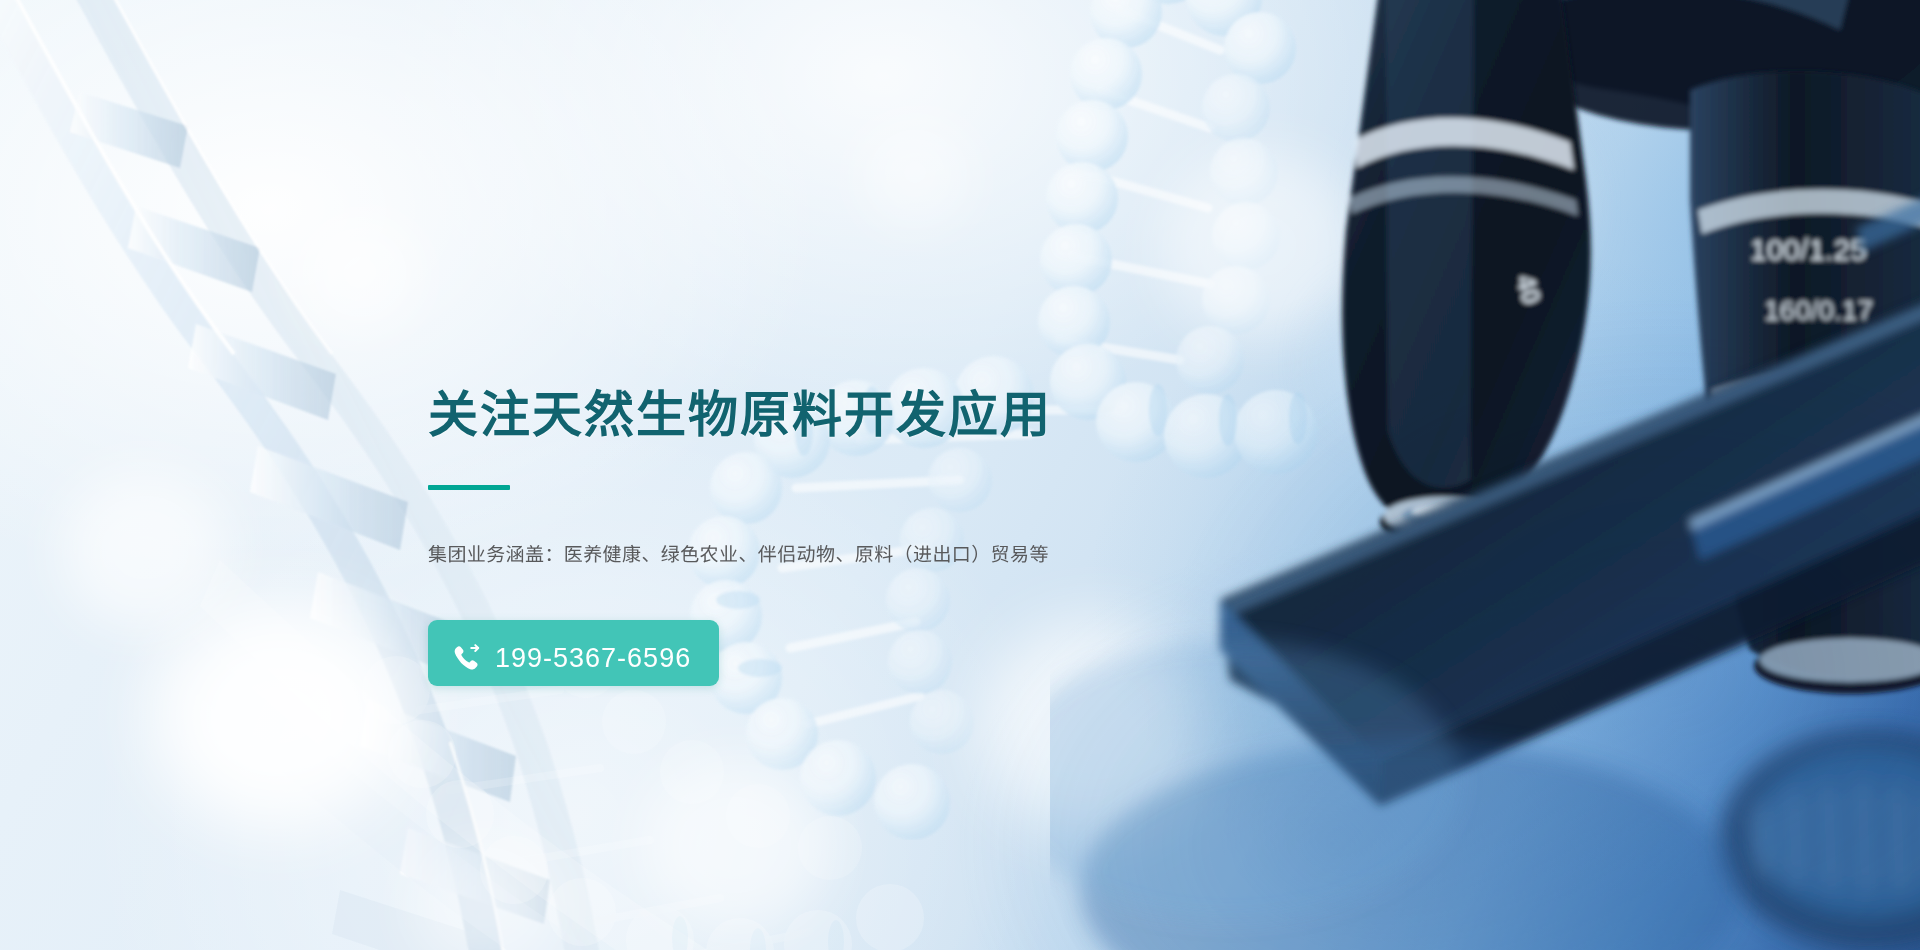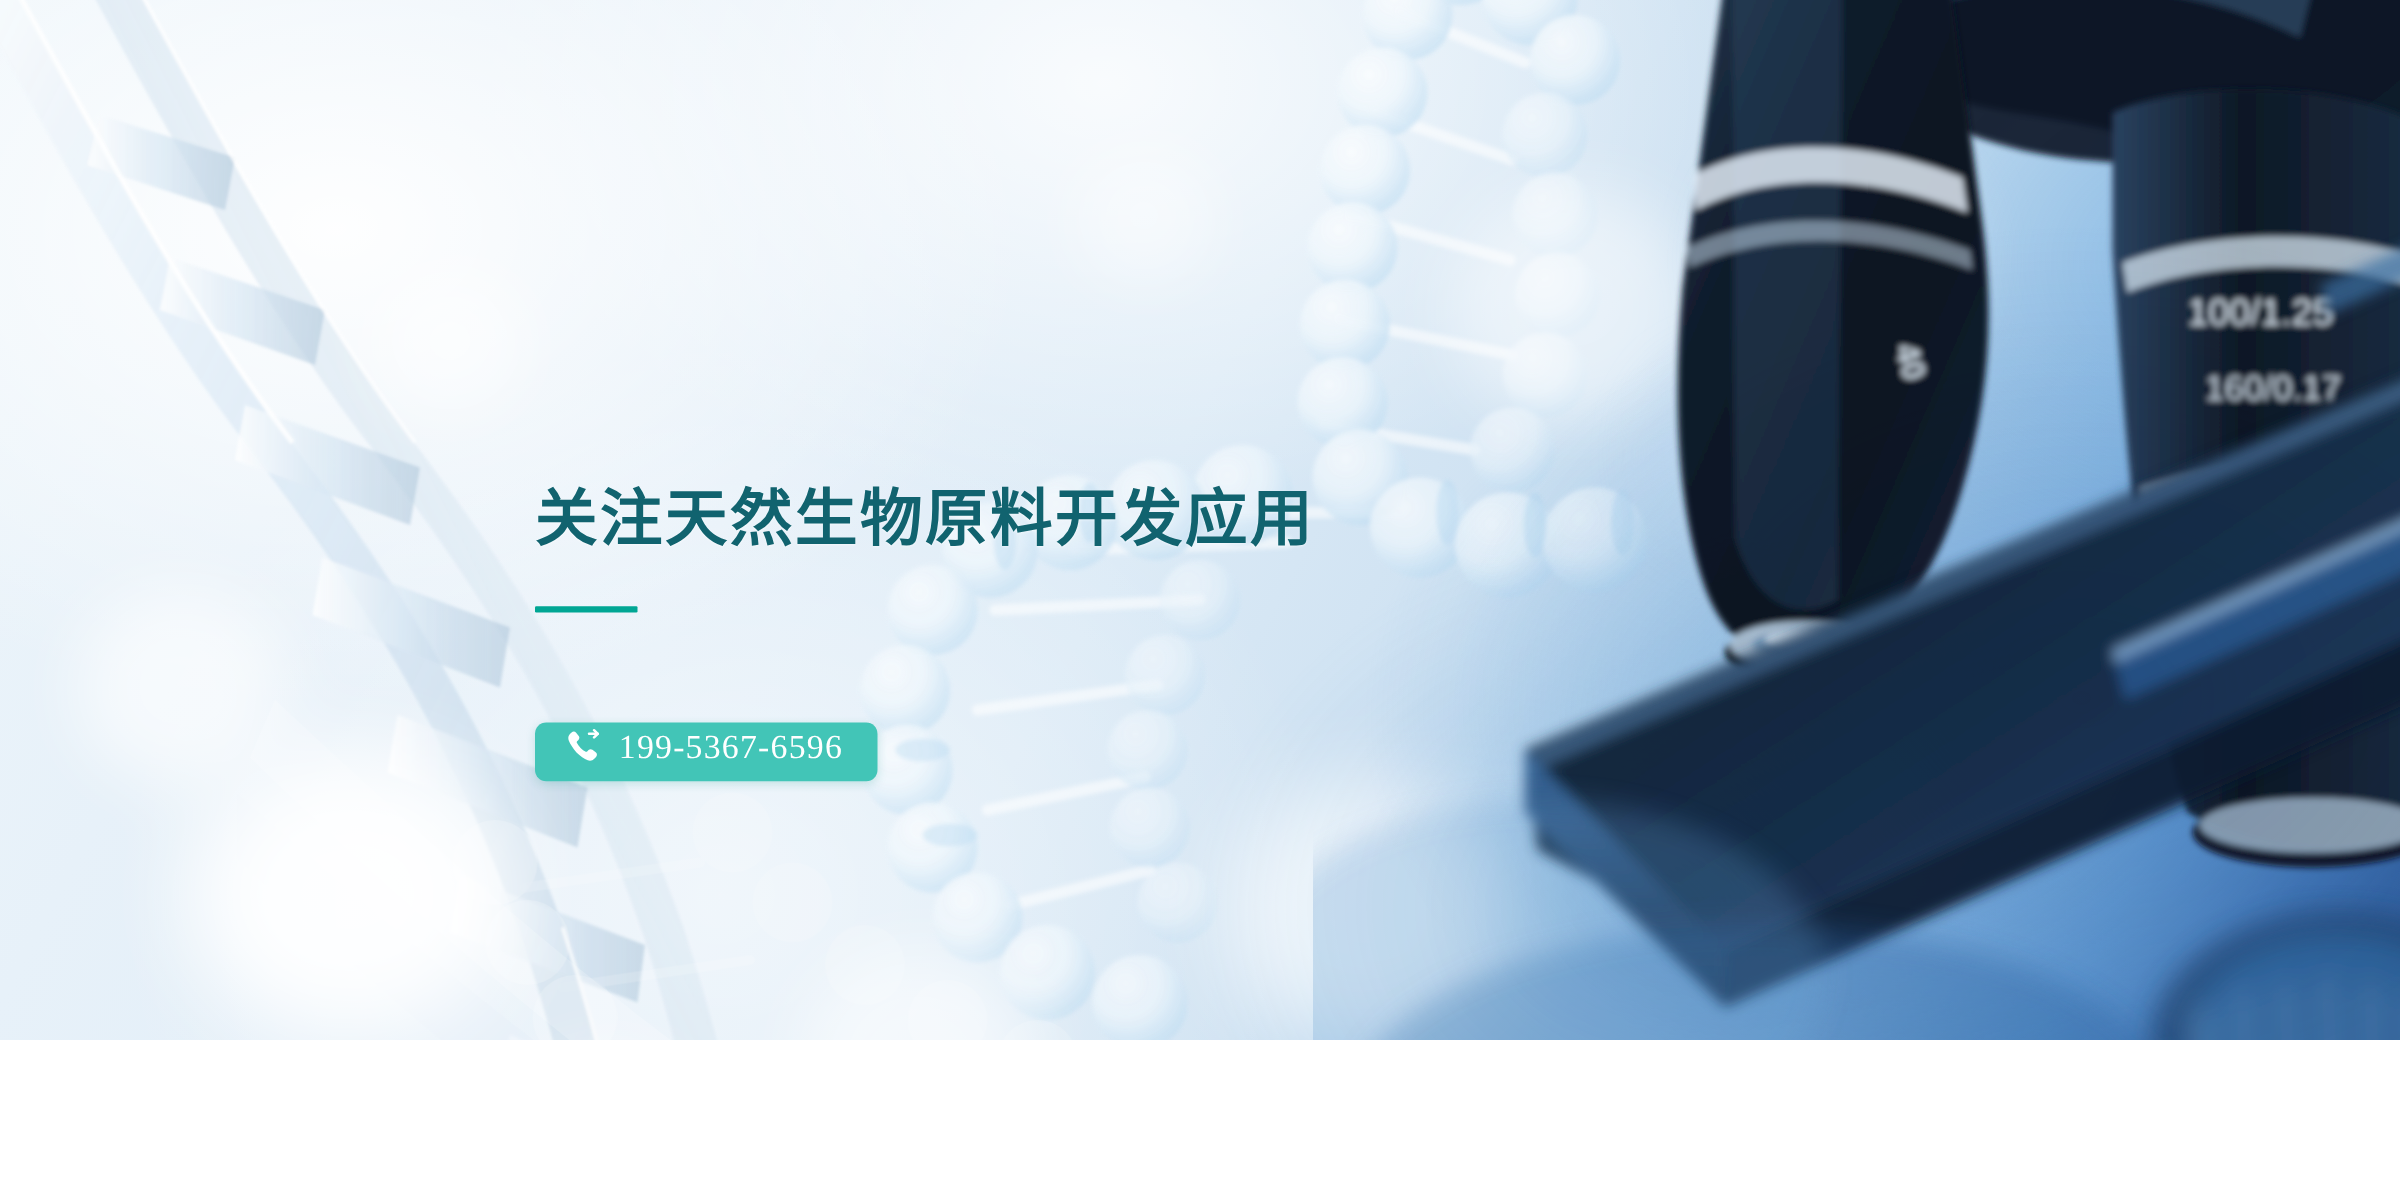--- a/index.html
+++ b/index.html
@@ -5,21 +5,21 @@
 <style>
   * { margin:0; padding:0; box-sizing:border-box; }
   html, body {
     width:1920px; height:950px;
     overflow:hidden;
     font-family:"Liberation Sans","DejaVu Sans",sans-serif;
   }
 
   .hero {
     position:relative;
-    width:1920px; height:832px;
+    width:1920px; height:950px;
     overflow:hidden;
     background:
       linear-gradient(118deg,
         #eef6fb 0%,
         #e7f1f9 18%,
         #e2eef8 34%,
         #dbeaf6 48%,
         #cfe2f2 60%,
         #b9d6ee 70%,
         #8fbde6 80%,
@@ -105,27 +105,27 @@
     color:#58595b;
     letter-spacing:.4px;
   }
   .subcopy .line { display:block; white-space:nowrap; }
 
   .phone-btn {
     display:inline-flex;
     align-items:center;
     gap:13px;
     margin-top:44px;
-    padding:4px 28px 13px 24px;
+    padding:23px 28px 13px 24px;
     background:#42c5b7;
     border:none;
     border-radius:9px;
     cursor:pointer;
     box-shadow:0 2px 8px rgba(46,160,148,.22);
-    font-family:Liberation Serif, serif;
+    font-family:Liberation Sans, sans-serif;
   }
   .phone-icon { width:30px; height:30px; display:block; flex:0 0 auto; }
   .phone-num {
     color:#ffffff;
     font-size:27px;
     font-weight:normal;
     letter-spacing:1px;
     line-height:1;
     white-space:nowrap;
   }
@@ -437,20 +437,21 @@
 
   <div class="bg-haze-r"></div>
 
   <div class="content">
 
     <h1 class="headline">关注天然生物原料开发应用</h1>
 
     <div class="divider"></div>
 
     <p class="subcopy">
+      <span class="line">集团业务涵盖：医养健康、绿色农业、伴侣动物、原料（进出口）贸易等</span>
     </p>
 
     <button class="phone-btn">
       <svg class="phone-icon" viewBox="0 0 32 32" fill="none">
         <path d="M5.6 4.2c1.2-1.1 2.9-1 3.9.3l2.2 2.8c.8 1 .7 2.4-.2 3.3l-1.2 1.2c-.3.3-.4.8-.2 1.2.7 1.5 1.8 3 3.2 4.4 1.4 1.4 2.9 2.5 4.4 3.2.4.2.9.1 1.2-.2l1.2-1.2c.9-.9 2.3-1 3.3-.2l2.8 2.2c1.3 1 1.4 2.7.3 3.9l-1.5 1.6c-1.4 1.5-3.6 2-5.6 1.2-3-1.1-6.4-3.4-9.6-6.6C6.6 17.3 4.3 13.9 3.2 11c-.8-2-.3-4.2 1.2-5.6l1.2-1.2z" fill="#ffffff"></path>
         <path d="M20.5 5.4h7.4" stroke="#ffffff" stroke-width="2.1" stroke-linecap="round"></path>
         <path d="M24.8 2.3l3.2 3.1-3.2 3.1" stroke="#ffffff" stroke-width="2.1" stroke-linecap="round" stroke-linejoin="round" fill="none"></path>
       </svg>
       <span class="phone-num">199-5367-6596</span>
     </button>

